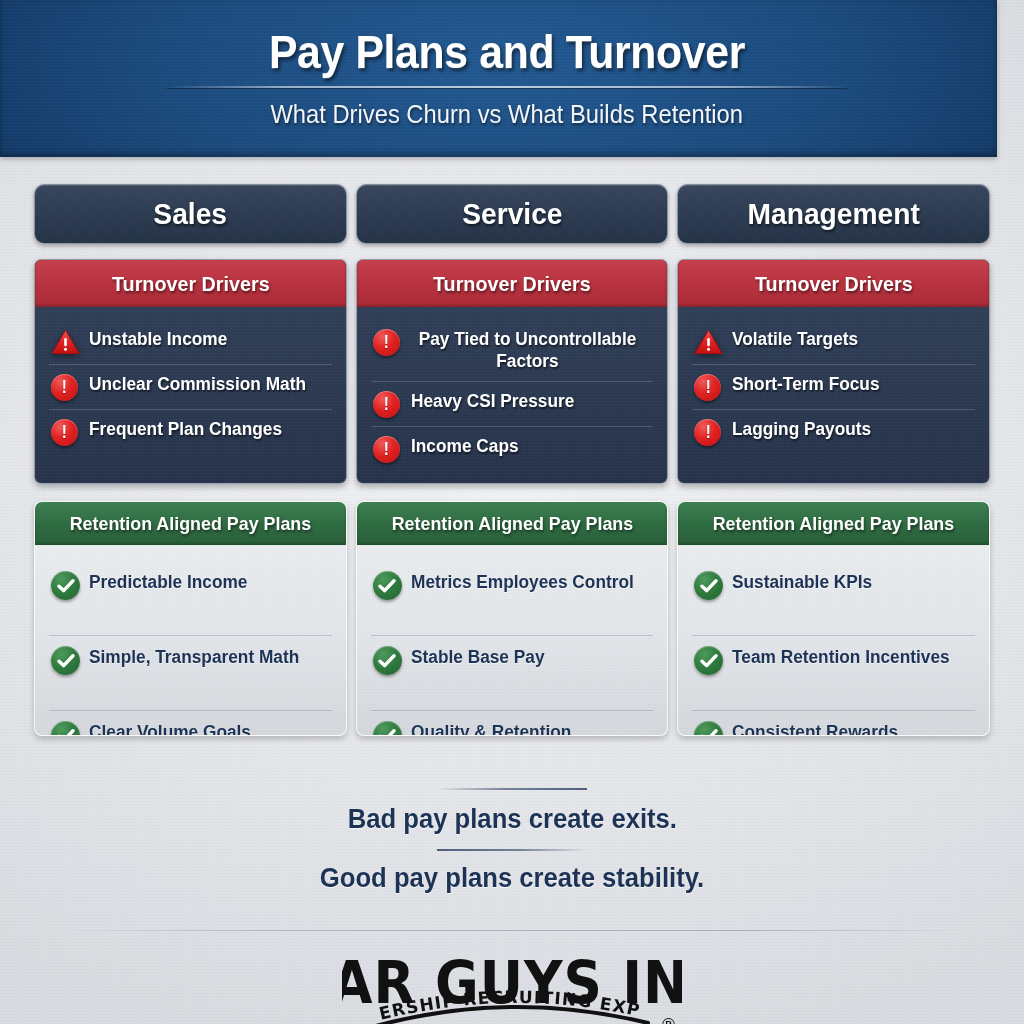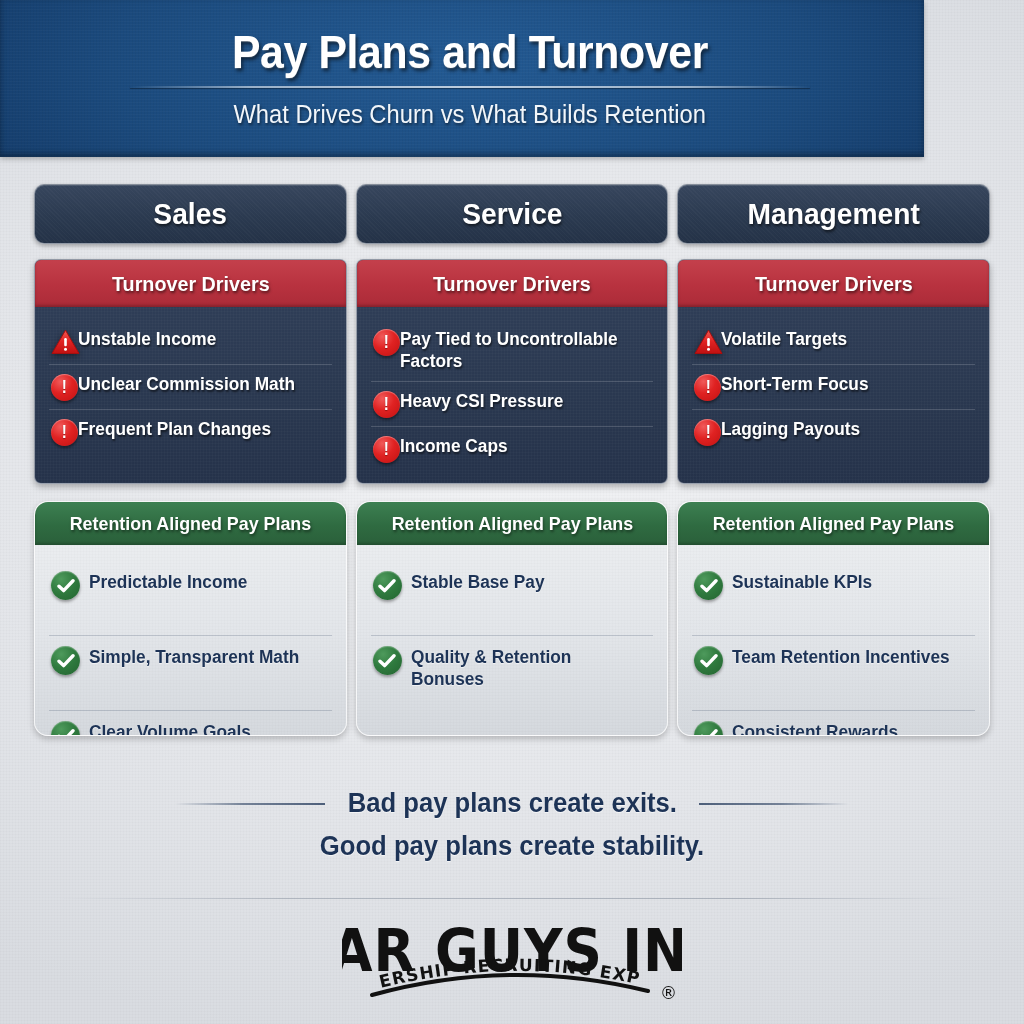--- a/index.html
+++ b/index.html
@@ -17,21 +17,21 @@
     content:"";position:absolute;inset:0;pointer-events:none;z-index:0;
     background-image:
       repeating-linear-gradient(0deg,rgba(0,0,0,.016) 0 1px,transparent 1px 3px),
       repeating-linear-gradient(90deg,rgba(0,0,0,.016) 0 1px,transparent 1px 3px);
     opacity:.9;
   }
 
   
   .header{
     position:relative;z-index:2;
-    height:157px;width:924px;box-sizing:border-box;
+    height:157px;width:997px;box-sizing:border-box;
     background:
       radial-gradient(ellipse 780px 300px at 50% 40%,#235a93 0%,#1b4a7d 45%,#123764 78%,#0d2b52 100%);
     box-shadow:inset 0 -3px 6px rgba(0,0,0,.35),0 2px 5px rgba(0,0,0,.25);
     display:flex;flex-direction:column;align-items:center;justify-content:center;
     overflow:hidden;
     padding-left:16px;
   }
   .header:after{
     content:"";position:absolute;inset:0;pointer-events:none;
     background-image:
@@ -112,22 +112,23 @@
   }
   .band-red span{
     font-size:21px;font-weight:700;color:#fff;transform:scaleX(.94);
     text-shadow:1px 2px 3px rgba(0,0,0,.55);white-space:nowrap;
   }
   .turn-list{
     position:relative;z-index:2;
     flex:1;padding:13px 14px 10px 14px;display:flex;flex-direction:column;
   }
   .turn-item{
-    display:flex;align-items:flex-start;
+    display:flex;align-items:flex-start;gap:11px;
     padding:8px 0 8px 2px;
+    text-align:center;
   }
   .turn-item + .turn-item{
     border-top:1px solid rgba(255,255,255,.17);
   }
   .turn-item .txt{
     font-size:18px;font-weight:700;color:#ffffff;line-height:1.22;
     transform:scaleX(.96);transform-origin:left center;
     text-shadow:1px 2px 2px rgba(0,0,0,.55);
     padding-top:1px;
   }
@@ -154,21 +155,21 @@
   .ico-check{
     width:29px;height:29px;border-radius:50%;
     background:radial-gradient(circle at 35% 28%,#4e9a5c 0%,#2f7a3e 48%,#246431 100%);
     box-shadow:0 2px 3px rgba(0,0,0,.35),inset 0 1px 1px rgba(255,255,255,.3);
     display:flex;align-items:center;justify-content:center;
   }
   .ico-check svg{display:block;}
 
   
   .card-ret{
-    margin-top:17px;border-radius:14px;overflow:hidden;
+    margin-top:17px;border-radius:8px;overflow:hidden;
     border:1px solid rgba(255,255,255,.75);
     box-shadow:0 3px 6px rgba(0,0,0,.22);
     display:flex;flex-direction:column;
     height:233px;
     background:linear-gradient(180deg,#eef0f2 0%,#e3e6ea 55%,#d5d9de 100%);
     position:relative;
   }
   .card-ret:after{
     content:"";position:absolute;inset:0;pointer-events:none;
     background-image:
@@ -203,21 +204,21 @@
     text-shadow:0 1px 1px rgba(255,255,255,.65);
     padding-top:2px;
   }
 
   
   .tagline{
     position:relative;z-index:2;
     margin-top:52px;text-align:center;
   }
   .tag-row{
-    display:flex;align-items:center;justify-content:center;gap:14px;
+    display:flex;align-items:center;justify-content:center;gap:14px;flex-direction:column;
   }
   .tag-line-rule{
     height:2px;width:150px;
     background:linear-gradient(90deg,rgba(28,51,86,0) 0%,rgba(28,51,86,.55) 45%,rgba(28,51,86,.75) 100%);
   }
   .tag-line-rule.right{
     background:linear-gradient(270deg,rgba(28,51,86,0) 0%,rgba(28,51,86,.55) 45%,rgba(28,51,86,.75) 100%);
   }
   .tag-1,.tag-2{
     font-size:27px;font-weight:700;color:#1d3356;
@@ -372,20 +373,30 @@
             <span class="txt">Income Caps</span>
           </div>
         </div>
       </div>
 
       <div class="card-ret">
         <div class="band-green">
           <span>Retention Aligned Pay Plans</span>
         </div>
         <div class="ret-list">
+          <div class="ret-item">
+            <span class="ico">
+              <span class="ico-check">
+                  <svg width="18" height="14" viewBox="0 0 18 14">
+                    <path d="M2 7.2 L6.6 11.6 L16 1.8" fill="none" stroke="#fff" stroke-width="3.4" stroke-linecap="round" stroke-linejoin="round"></path>
+                  </svg>
+                </span>
+            </span>
+            <span class="txt">Metrics Employees Control</span>
+          </div>
           <div class="ret-item">
             <span class="ico">
               <span class="ico-check">
                   <svg width="18" height="14" viewBox="0 0 18 14">
                     <path d="M2 7.2 L6.6 11.6 L16 1.8" fill="none" stroke="#fff" stroke-width="3.4" stroke-linecap="round" stroke-linejoin="round"></path>
                   </svg>
                 </span>
             </span>
             <span class="txt">Stable Base Pay</span>
           </div>

